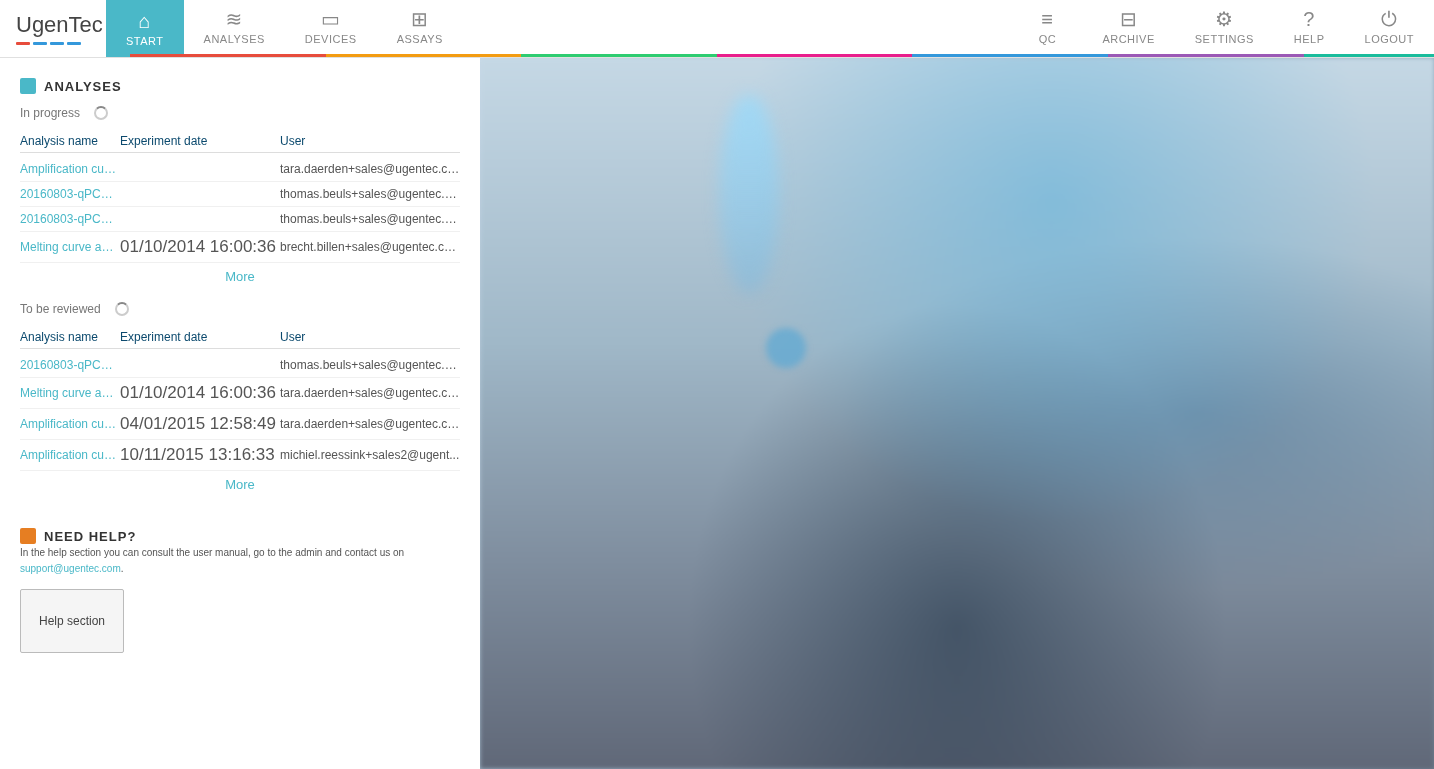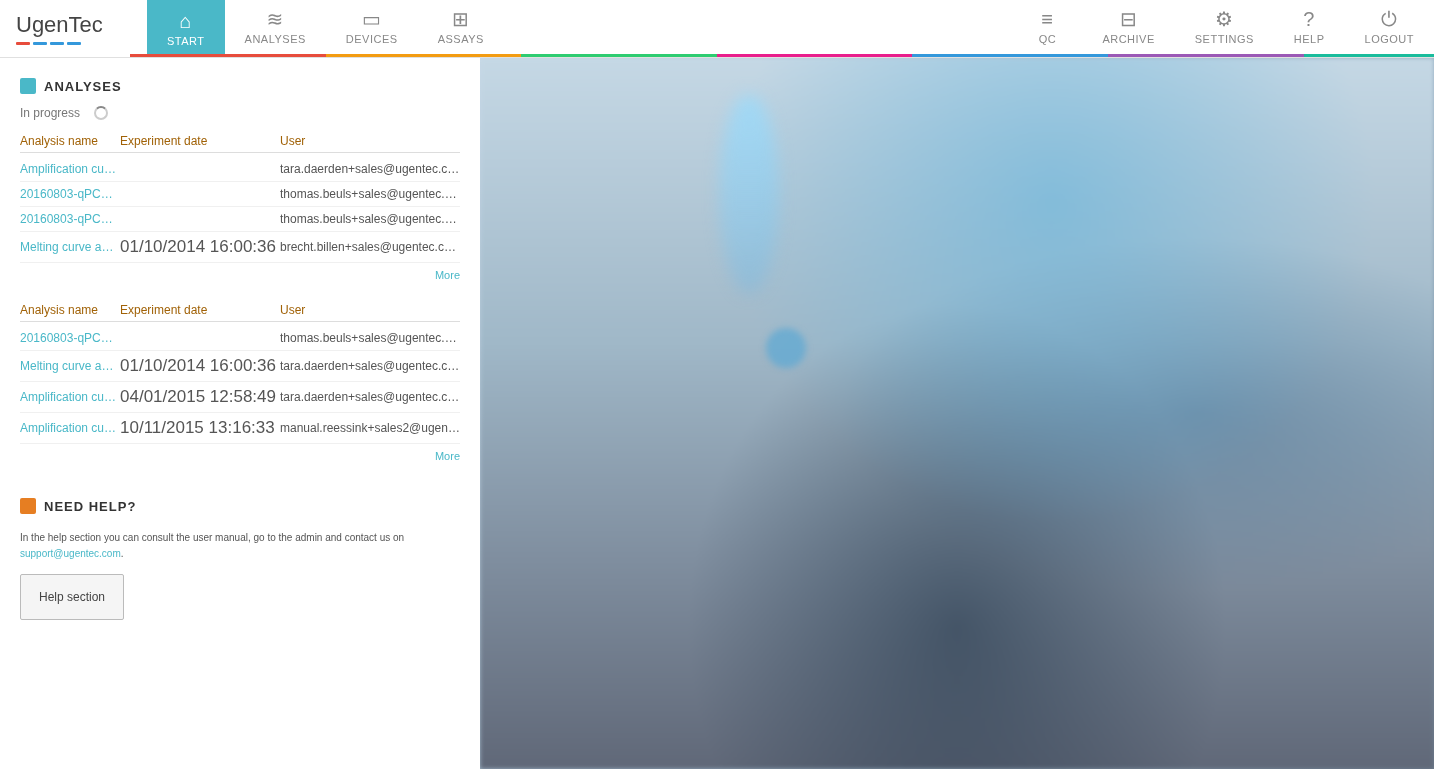--- a/index.html
+++ b/index.html
@@ -11,21 +11,21 @@
       align-items: stretch;
       height: 58px;
       background: #fff;
       border-bottom: 1px solid #e0e0e0;
       position: relative;
     }
     .logo {
       display: flex;
       align-items: center;
       padding: 0 16px;
-      width: 147px;
+      width: 106px;
     }
     .logo-text {
       font-size: 22px;
       font-weight: 300;
       color: #444;
     }
     .logo-bars {
       display: flex;
       gap: 3px;
       margin-top: 4px;
@@ -165,21 +165,21 @@
 
     .table-header {
       display: grid;
       grid-template-columns: 1fr 160px 180px;
       padding: 4px 0;
       border-bottom: 1px solid #ddd;
       margin-bottom: 4px;
     }
     .table-header span {
       font-size: 12px;
-      color: #a16207;
+      color: #0c4a6e;
       font-weight: 500;
     }
 
     .table-row {
       display: grid;
       grid-template-columns: 1fr 160px 180px;
       padding: 5px 0;
       align-items: center;
       border-bottom: 1px solid #f0f0f0;
     }
@@ -199,38 +199,38 @@
     .table-user {
       font-size: 12px;
       color: #555;
       white-space: nowrap;
       overflow: hidden;
       text-overflow: ellipsis;
     }
 
     .more-link {
       display: block;
-      text-align: right;
+      text-align: center;
       color: #4ab8c8;
-      font-size: 11px;
+      font-size: 13px;
       cursor: pointer;
       padding: 6px 0;
       margin-bottom: 12px;
     }
 
     
     .help-section {
       margin-top: 20px;
       padding-top: 10px;
     }
     .help-header {
       display: flex;
       align-items: center;
       gap: 8px;
-      margin-bottom: 16px;
+      margin-bottom: 1px;
     }
     .help-badge {
       width: 16px;
       height: 16px;
       background: #e67e22;
       border-radius: 2px;
     }
     .help-title {
       font-size: 13px;
       font-weight: 600;
@@ -246,21 +246,21 @@
     }
     .help-email {
       color: #4ab8c8;
       text-decoration: none;
     }
     .help-btn {
       display: inline-block;
       border: 1px solid #bbb;
       background: #f5f5f5;
       color: #444;
-      padding: 15px 18px;
+      padding: 24px 18px;
       font-size: 12px;
       cursor: pointer;
       border-radius: 2px;
     }
   </style>
 </head>
 <body>
 
 <nav class="top-nav">
   <div class="logo">
@@ -356,20 +356,24 @@
   </div>
         <div class="table-row">
     <a class="analysis-link">Melting curve analysis</a>
     <span class="table-date">01/10/2014 16:00:36</span>
     <span class="table-user">brecht.billen+sales@ugentec.com</span>
   </div>
       </div>
 
     <a class="more-link">More</a>
 
+    <div class="subsection-label">
+      <span>To be reviewed</span>
+      <span class="spinner"></span>
+    </div>
 
     <div class="table-header">
       <span>Analysis name</span>
       <span>Experiment date</span>
       <span>User</span>
     </div>
 
     <div id="to-be-reviewed-rows">
         <div class="table-row">
     <a class="analysis-link">20160803-qPCR-demo</a>
@@ -382,21 +386,21 @@
     <span class="table-user">tara.daerden+sales@ugentec.co...</span>
   </div>
         <div class="table-row">
     <a class="analysis-link">Amplification curve analysis 1</a>
     <span class="table-date">04/01/2015 12:58:49</span>
     <span class="table-user">tara.daerden+sales@ugentec.co...</span>
   </div>
         <div class="table-row">
     <a class="analysis-link">Amplification curve analysis - multi...</a>
     <span class="table-date">10/11/2015 13:16:33</span>
-    <span class="table-user">manual.reessink+sales2@ugent...</span>
+    <span class="table-user">michiel.reessink+sales2@ugent...</span>
   </div>
       </div>
 
     <a class="more-link">More</a>
 
     <div class="help-section">
       <div class="help-header">
         <div class="help-badge"></div>
         <span class="help-title">NEED HELP?</span>
       </div>

